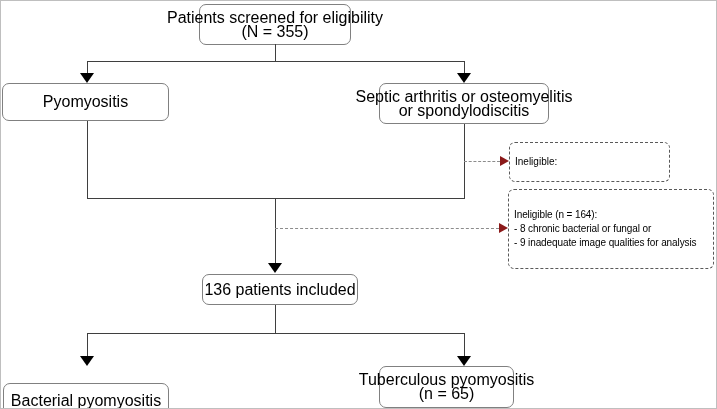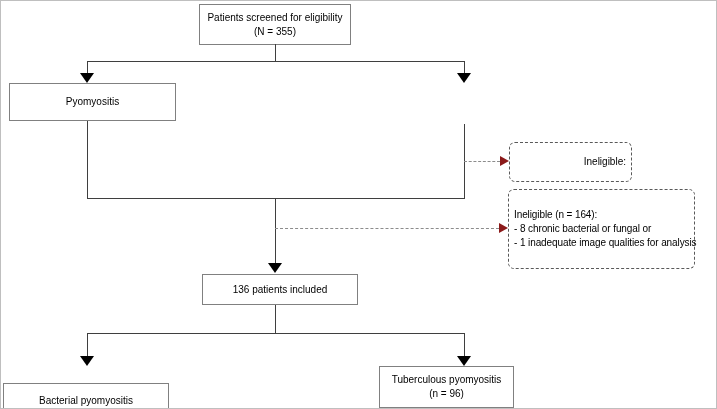--- a/index.html
+++ b/index.html
@@ -11,27 +11,27 @@
     box-sizing: border-box;
     font-family: "Liberation Sans", "DejaVu Sans", sans-serif;
     color: #000;
     overflow: hidden;
   }
   .box {
     position: absolute;
     box-sizing: border-box;
     background: #ffffff;
     border: 1px solid #808080;
-    border-radius: 0;
+    border-radius: 7px;
     display: flex;
     flex-direction: column;
     justify-content: center;
     align-items: center;
     text-align: center;
-    font-size: 10px;
+    font-size: 16px;
     line-height: 14px;
   }
   .dashed-box {
     position: absolute;
     box-sizing: border-box;
     background: #ffffff;
     border: 1px dashed #595959;
     border-radius: 6px;
     display: flex;
     flex-direction: column;
@@ -61,47 +61,51 @@
 </head>
 <body>
 
 <div id="stage">
 
   <div class="box" style="left:198px; top:3px; width:152px; height:41px;">
     <div class="ln">Patients screened for eligibility</div>
     <div class="ln">(N = 355)</div>
   </div>
 
-  <div class="box" style="left:8px; top:82px; width:167px; height:38px;">
+  <div class="box" style="left:1px; top:82px; width:167px; height:38px;">
     <div class="ln">Pyomyositis</div>
   </div>
 
+  <div class="box" style="left:378px; top:82px; width:170px; height:41px;">
+    <div class="ln">Septic arthritis or osteomyelitis</div>
+    <div class="ln">or spondylodiscitis</div>
+  </div>
 
-  <div class="dashed-box" style="left:508px; top:141px; width:123px; height:40px;text-align:right;">
+  <div class="dashed-box" style="left:508px; top:141px; width:161px; height:40px;">
     <div class="ln">Ineligible:</div>
   </div>
 
-  <div class="dashed-box" style="left:507px; top:188px; width:187px; height:80px; letter-spacing:-0.1px;">
+  <div class="dashed-box" style="left:507px; top:188px; width:206px; height:80px; letter-spacing:-0.1px;">
     <div class="ln">Ineligible (n = 164):</div>
     <div class="ln">- 8 chronic bacterial or fungal or</div>
-    <div class="ln">- 1 inadequate image qualities for analysis</div>
+    <div class="ln">- 9 inadequate image qualities for analysis</div>
   </div>
 
   <div class="box" style="left:201px; top:273px; width:156px; height:31px;">
     <div class="ln">136 patients included</div>
   </div>
 
   <div class="box" style="left:2px; top:382px; width:166px; height:50px;">
     <div class="ln">Bacterial pyomyositis</div>
     <div class="ln">(n = 51)</div>
   </div>
 
   <div class="box" style="left:378px; top:365px; width:135px; height:42px;">
     <div class="ln">Tuberculous pyomyositis</div>
-    <div class="ln">(n = 96)</div>
+    <div class="ln">(n = 65)</div>
   </div>
 
   <div class="vline" style="left:274px; top:43px; height:17px;"></div>
   <div class="hline" style="left:86px; top:60px; width:378px;"></div>
 
   <div class="vline" style="left:86px; top:60px; height:13px;"></div>
   <div class="arr-down" style="left:79px; top:72px;"></div>
 
   <div class="vline" style="left:463px; top:60px; height:13px;"></div>
   <div class="arr-down" style="left:456px; top:72px;"></div>

